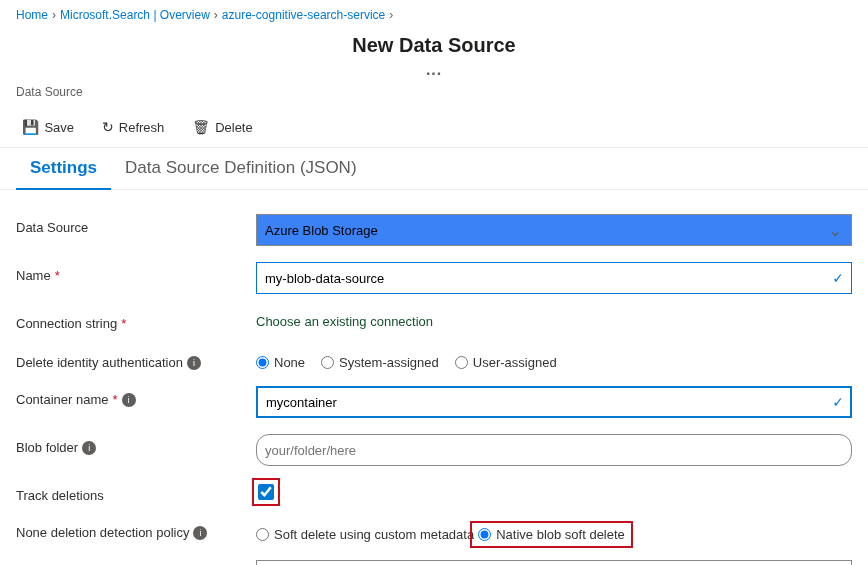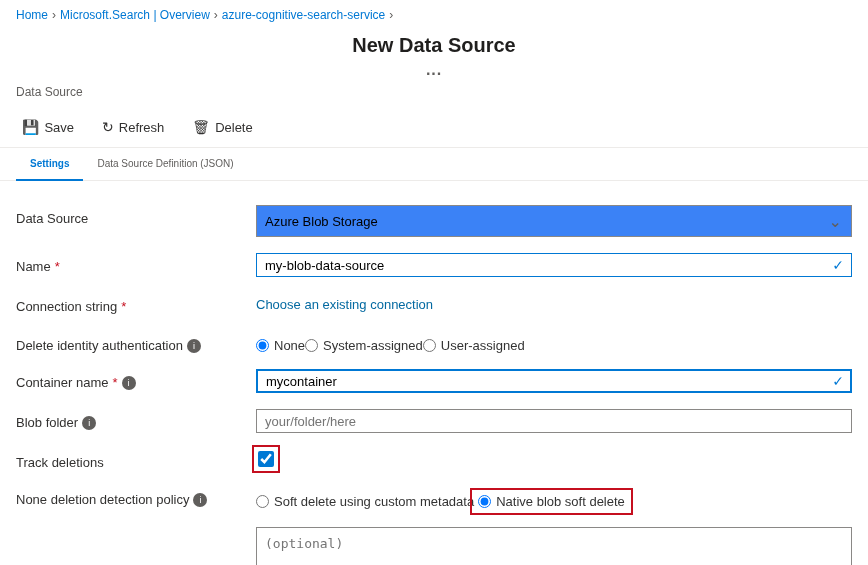--- a/index.html
+++ b/index.html
@@ -11,41 +11,41 @@
 
     .page-header { padding: 4px 16px 8px; }
     .page-title { font-size: 20px; font-weight: 600; color: #201f1e; display: flex; align-items: center; gap: 8px; flex-direction: column; }
     .page-subtitle { font-size: 12px; color: #605e5c; margin-top: 2px; }
 
     .toolbar { padding: 8px 16px; display: flex; align-items: center; gap: 16px; border-bottom: 1px solid #edebe9; }
     .toolbar-btn { display: flex; align-items: center; gap: 5px; background: none; border: none; cursor: pointer; font-size: 13px; color: #323130; padding: 4px 6px; }
     .toolbar-btn .icon { font-size: 14px; }
 
     .tabs { padding: 0 16px; display: flex; border-bottom: 1px solid #edebe9; margin-bottom: 16px; }
-    .tab { padding: 10px 14px; cursor: pointer; font-size: 10px; color: #605e5c; border-bottom: 2px solid transparent; margin-bottom: -1px; }
+    .tab { padding: 10px 14px; cursor: pointer; font-size: 17px; color: #605e5c; border-bottom: 2px solid transparent; margin-bottom: -1px; }
     .tab.active { color: #0078d4; border-bottom: 2px solid #0078d4; font-weight: 600; }
 
     .form-container { padding: 0 16px; }
     .form-row { display: flex; align-items: flex-start; padding: 8px 0; min-height: 36px; }
     .form-label { width: 240px; min-width: 240px; font-size: 13px; color: #323130; padding-top: 6px; display: flex; align-items: center; gap: 4px; }
     .form-label .required { color: #c50f1f; }
     .form-control { flex: 1; }
 
     .select-wrapper { position: relative; }
     .select-wrapper select { width: 100%; padding: 5px 30px 5px 8px; border: 1px solid #8a8886; font-size: 13px; background: #3b82f6; appearance: none; cursor: pointer; height: 32px; }
     .select-wrapper::after { content: '⌄'; position: absolute; right: 10px; top: 50%; transform: translateY(-50%); pointer-events: none; color: #605e5c; font-size: 16px; }
 
-    .text-input { width: 100%; padding: 5px 8px; border: 1px solid #8a8886; font-size: 13px; height: 24px; }
+    .text-input { width: 100%; padding: 5px 8px; border: 1px solid #8a8886; font-size: 13px; height: 32px; }
     .text-input.valid { border-color: #0078d4; }
     .text-input-wrapper { position: relative; }
     .text-input-wrapper .check-icon { position: absolute; right: 8px; top: 50%; transform: translateY(-50%); color: #0078d4; font-size: 14px; }
 
-    .link-btn { color: #0369a1; background: none; border: none; cursor: pointer; font-size: 13px; padding: 4px 0; text-decoration: none; display: inline-block; }
-
-    .radio-group { display: flex; align-items: center; padding-top: 6px; }
+    .link-btn { color: #14532d; background: none; border: none; cursor: pointer; font-size: 13px; padding: 4px 0; text-decoration: none; display: inline-block; }
+
+    .radio-group { display: flex; align-items: center; gap: 16px; padding-top: 6px; }
     .radio-item { display: flex; align-items: center; gap: 5px; cursor: pointer; font-size: 13px; }
     .radio-item input[type="radio"] { cursor: pointer; }
 
     .checkbox-item { display: flex; align-items: center; gap: 5px; padding-top: 6px; }
     .checkbox-item input[type="checkbox"] { width: 16px; height: 16px; cursor: pointer; accent-color: #0078d4; }
 
     .policy-row { display: flex; align-items: center; gap: 0; padding-top: 6px; }
 
     textarea.text-input { height: 80px; resize: vertical; padding-top: 8px; }
 
@@ -170,21 +170,21 @@
       <span class="check-icon">✓</span>
     </div>
   </div>
 
   <div class="form-row">
     <div class="form-label">
       <span>Blob folder</span>
       <span class="info-icon" title="More info">i</span>
     </div>
     <div class="form-control">
-      <input type="text" class="text-input" style="width: 100%;" placeholder="your/folder/here">
+      <input type="text" class="text-input" style="width: 100%; border-radius: 13px;" placeholder="your/folder/here">
     </div>
   </div>
 
   <div class="form-row">
     <div class="form-label">
       <span>Track deletions</span>
     </div>
     <div class="form-control">
       <div class="checkbox-item highlight-box" style="display:inline-flex; padding:2px;">
         <input type="checkbox" checked="" style="">

